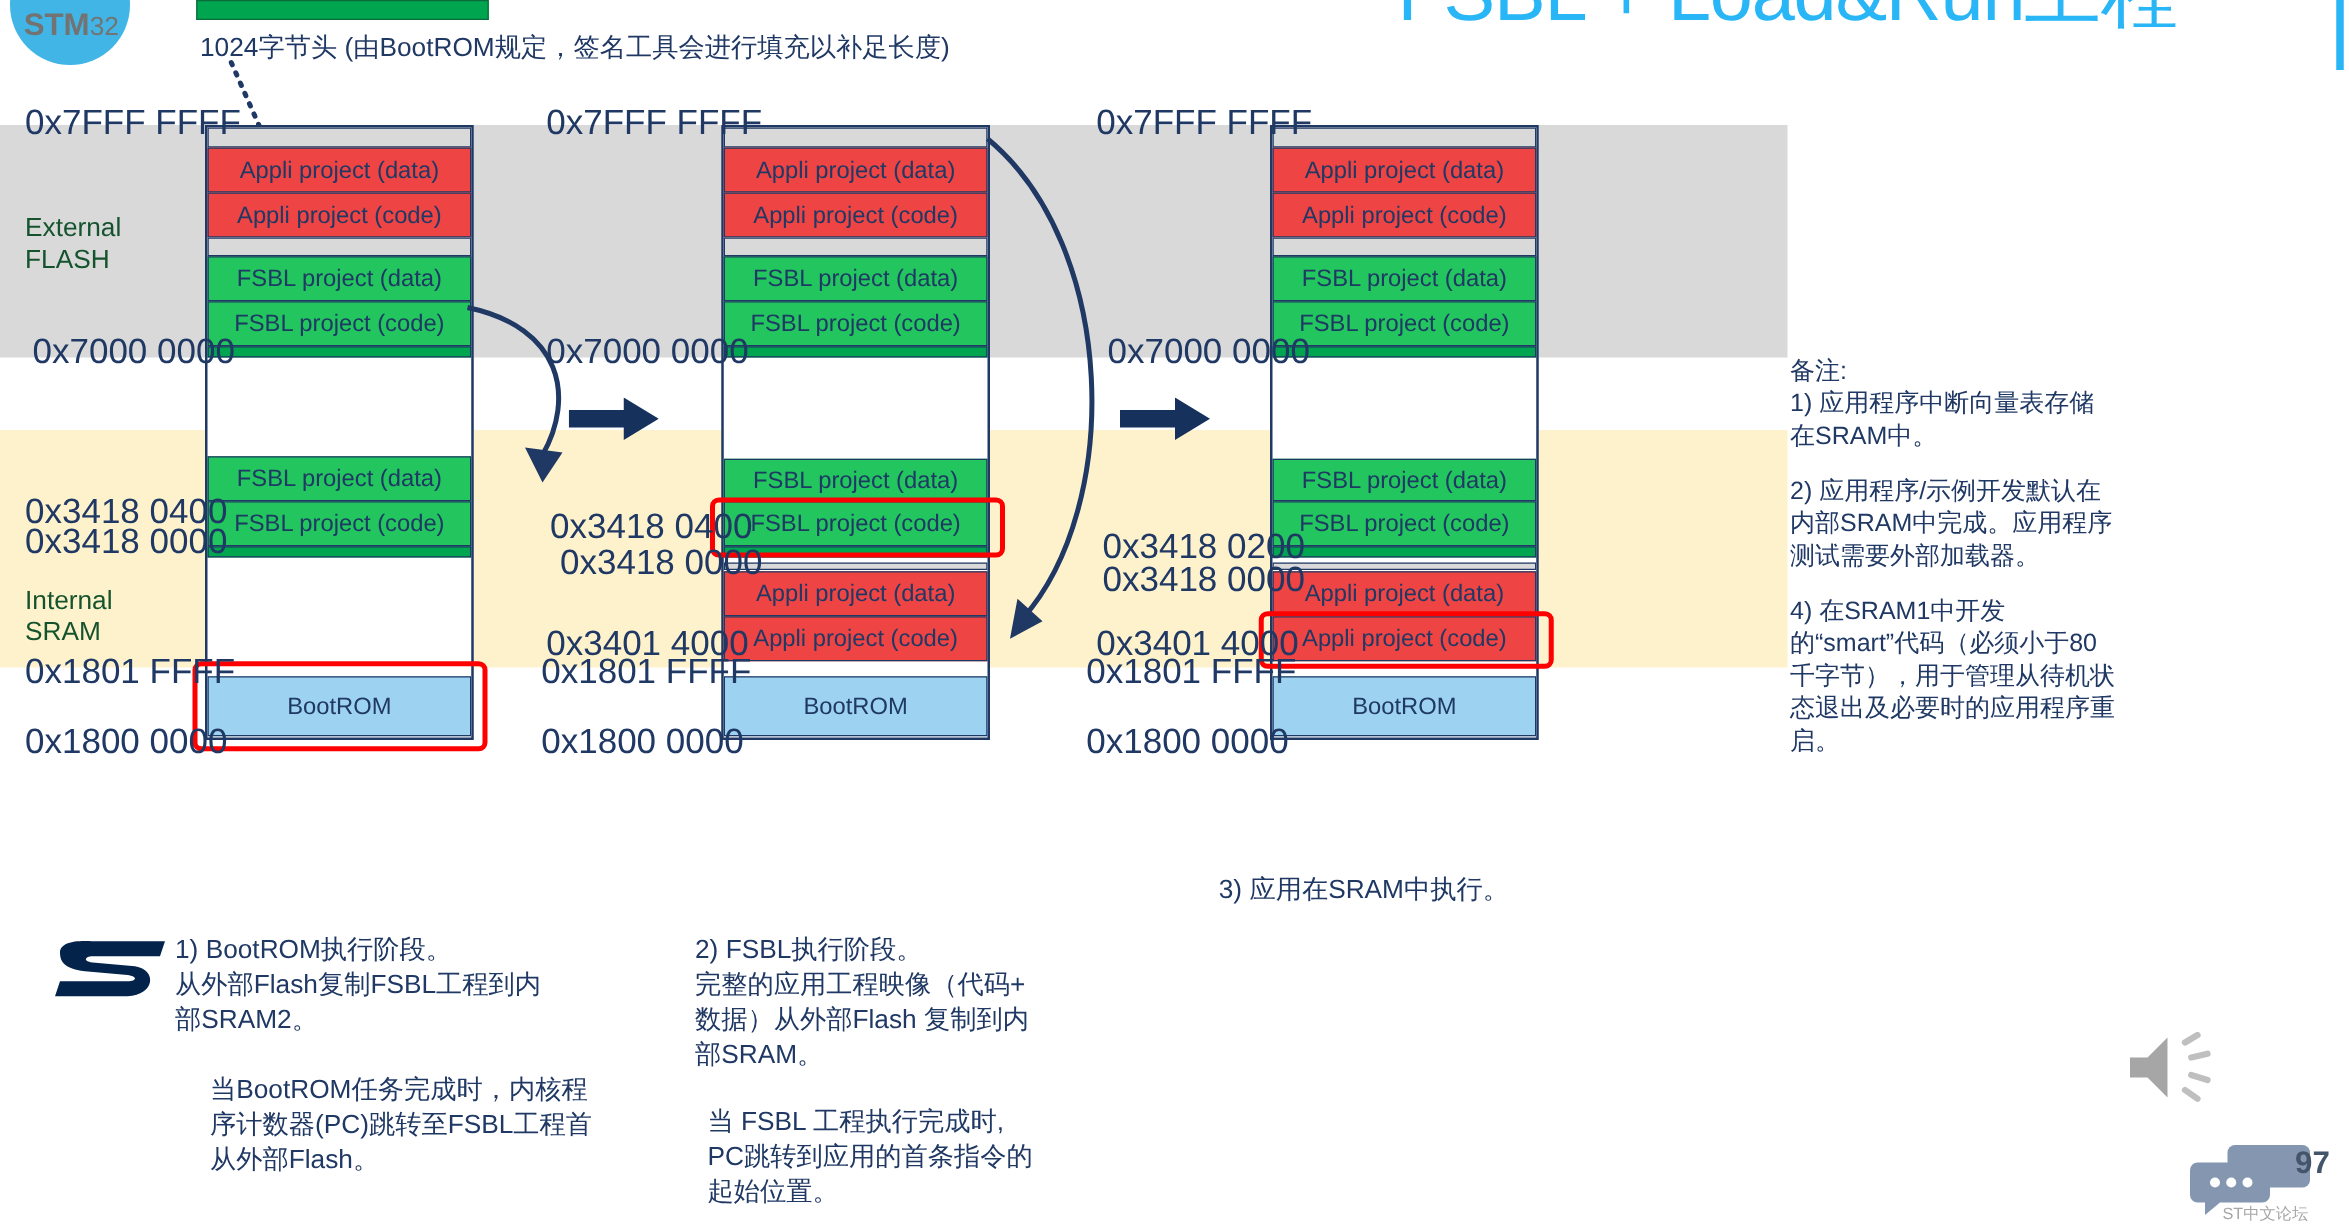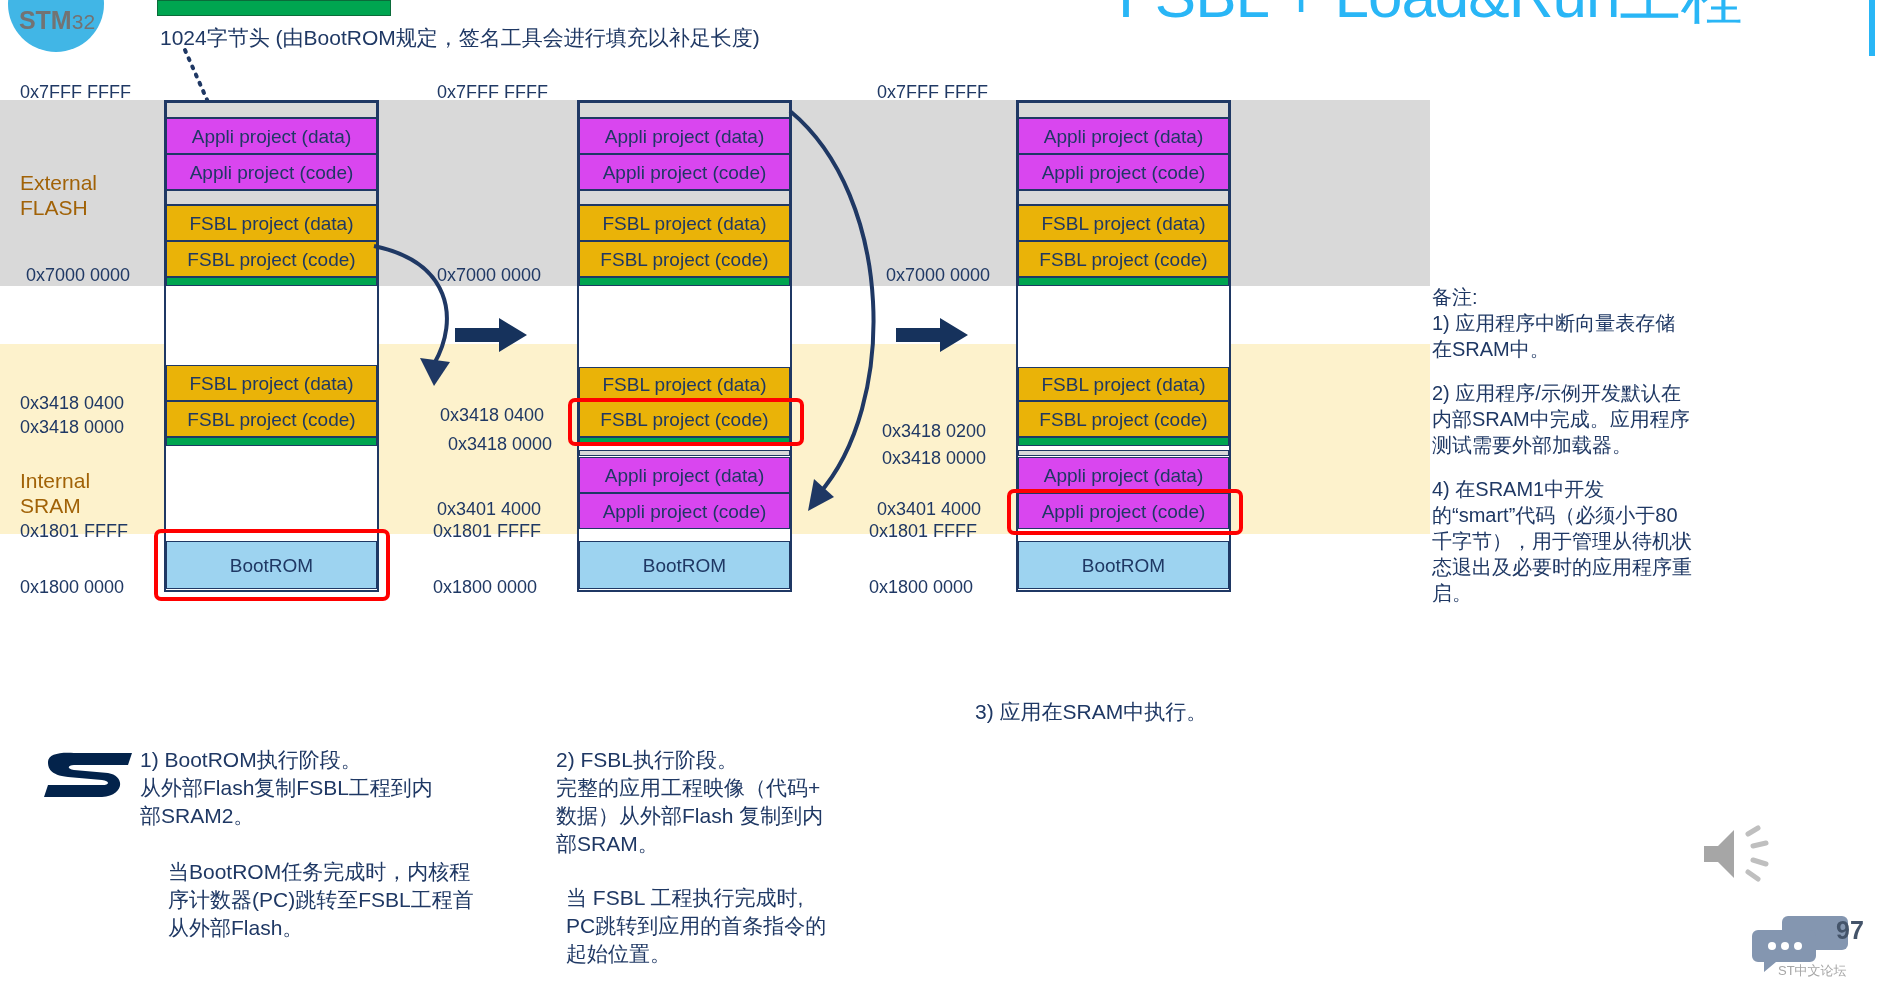--- a/index.html
+++ b/index.html
@@ -55,29 +55,29 @@
   #frame1{left:164px;top:100px;height:492px;}
   #frame2{left:577px;top:100px;height:492px;}
   #frame3{left:1016px;top:100px;height:492px;}
 
   
   .blk{
     width:211px;box-sizing:border-box;border:1px solid #1F3864;
     font-size:19px;line-height:1;display:flex;align-items:center;justify-content:center;
     color:#1F3864;text-align:center;
   }
-  .blk.orange{background:#d946ef;}
-  .blk.green{background:#eab308;}
+  .blk.orange{background:#ef4444;}
+  .blk.green{background:#22c55e;}
   .blk.blue{background:#9DD3F0;}
   .blk.gray{background:#D9D9D9;}
   .greenline{width:211px;height:9px;background:#00A550;border:1px solid #1F3864;box-sizing:border-box;}
 
   
-  .addr{font-size:18px;white-space:nowrap;color:#1F3864;}
-  .sidelabel{font-size:21px;line-height:25px;color:#a16207;white-space:nowrap;}
+  .addr{font-size:28px;white-space:nowrap;color:#1F3864;}
+  .sidelabel{font-size:21px;line-height:25px;color:#14532d;white-space:nowrap;}
 
   
   .redrect{border:4px solid #FF0000;border-radius:7px;box-sizing:border-box;}
 
   
   .blockarrow{width:72px;height:34px;}
 
   
   .caption{font-size:21px;line-height:28px;color:#1F3864;}
 

